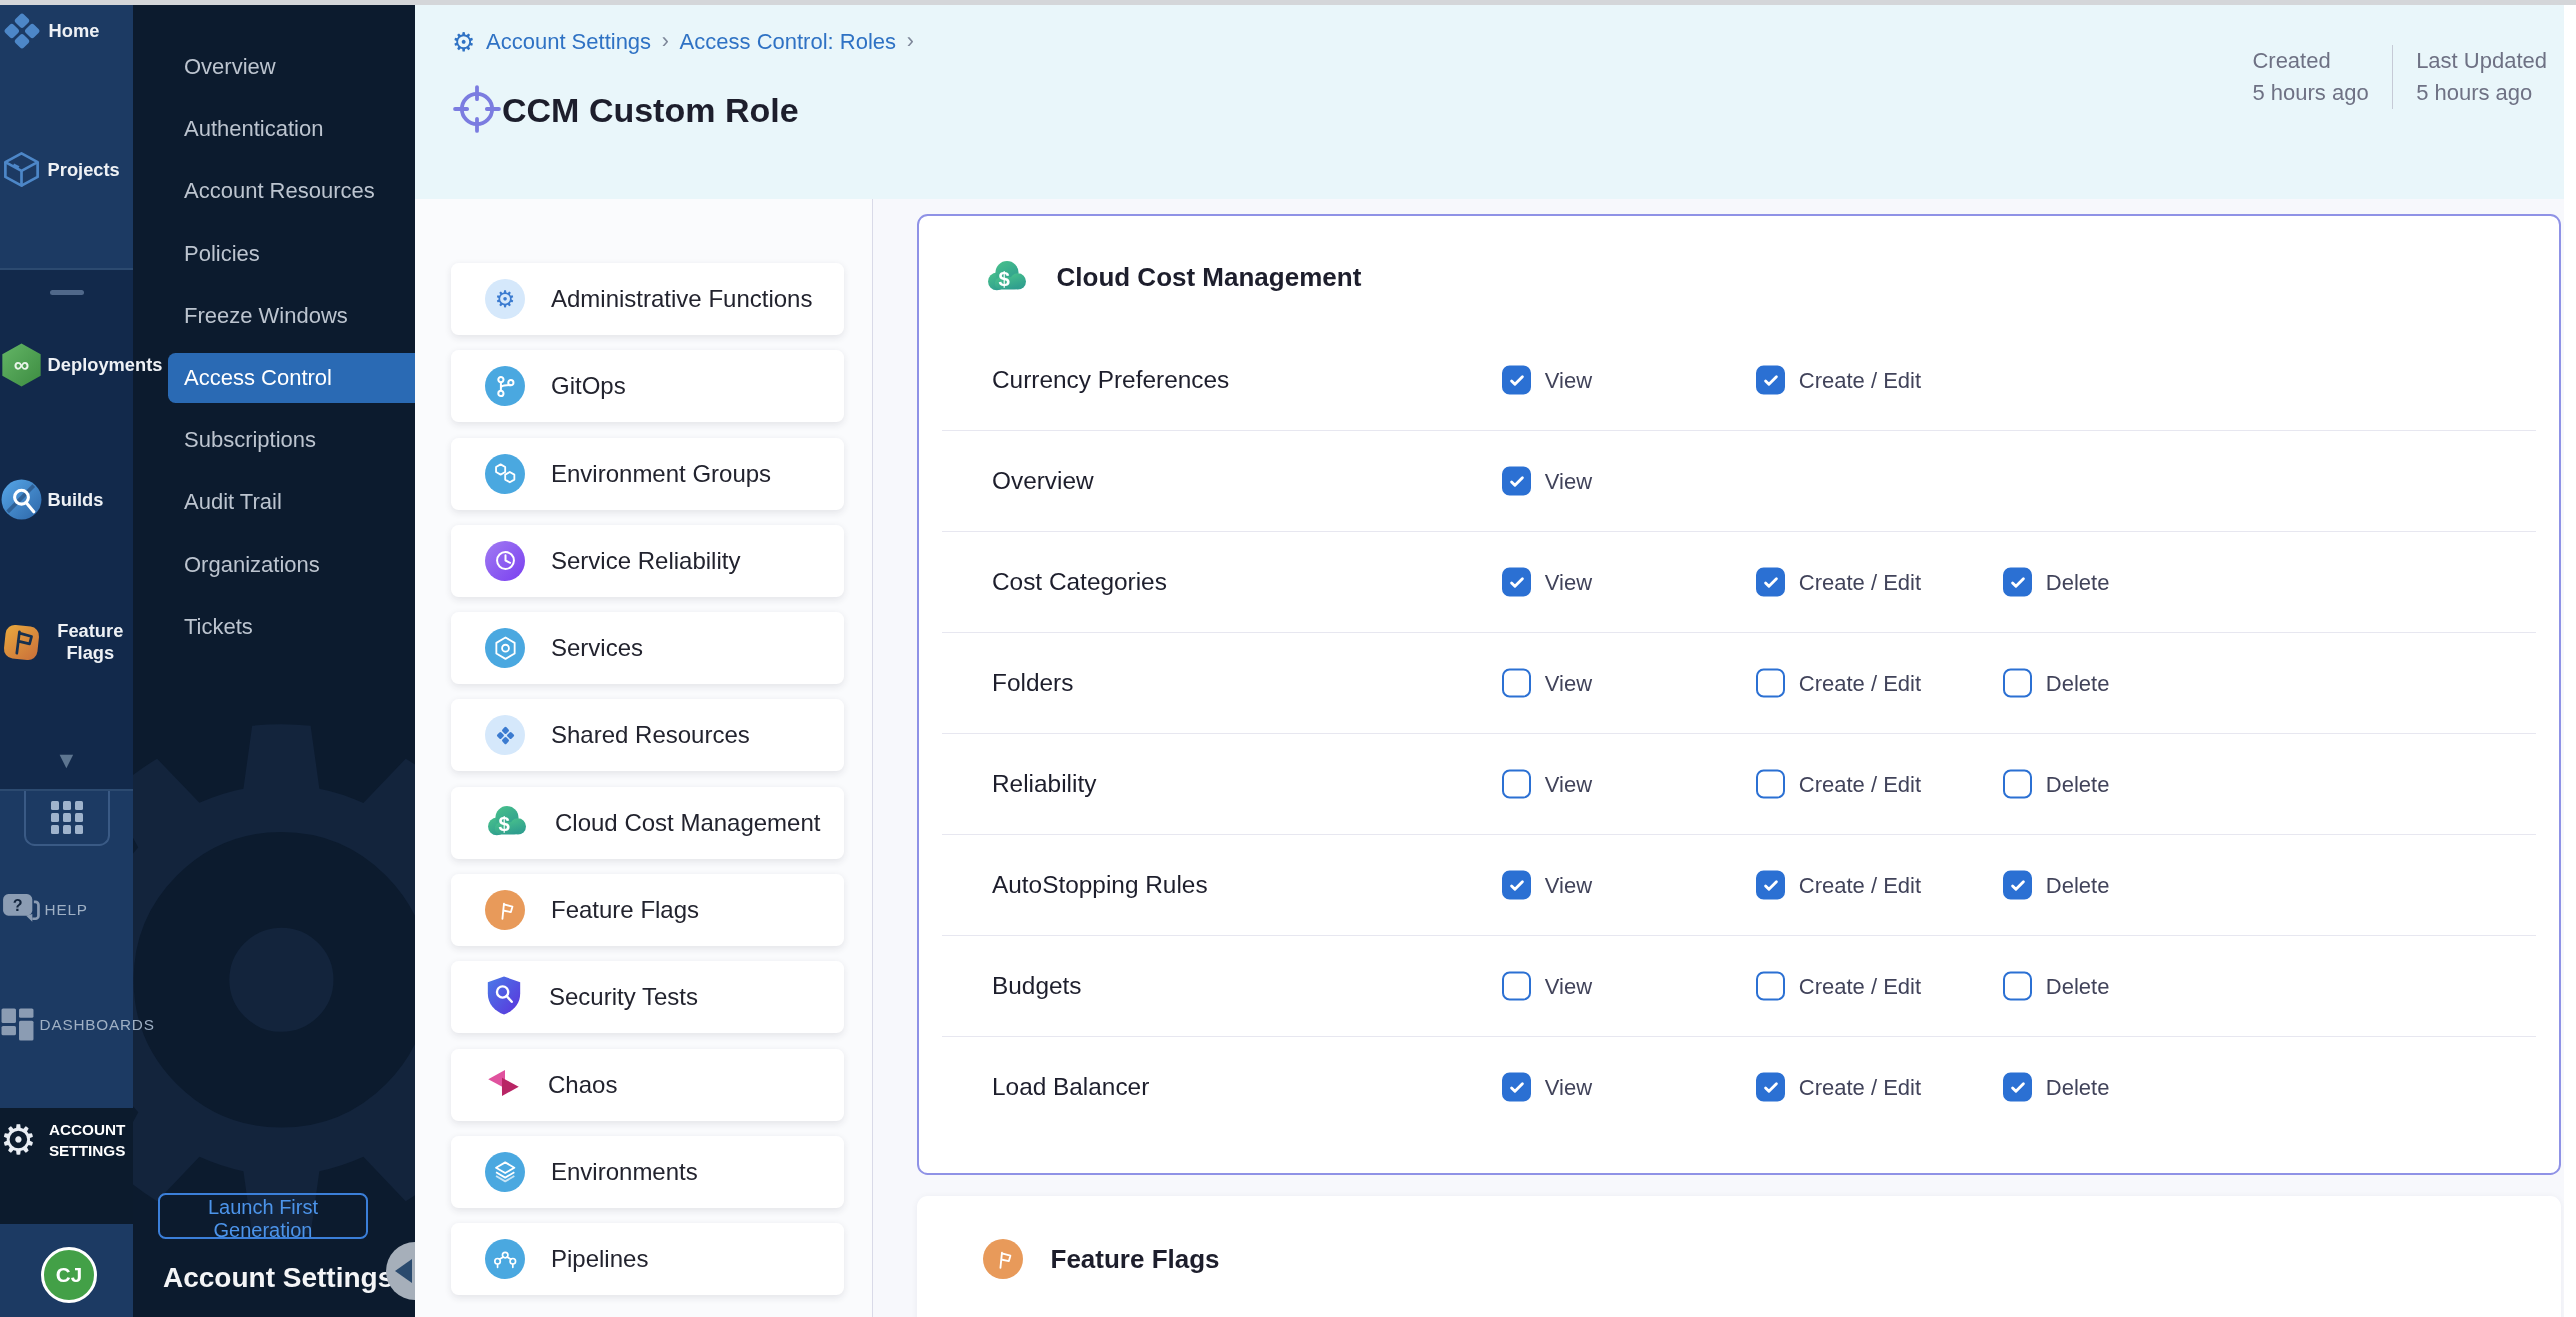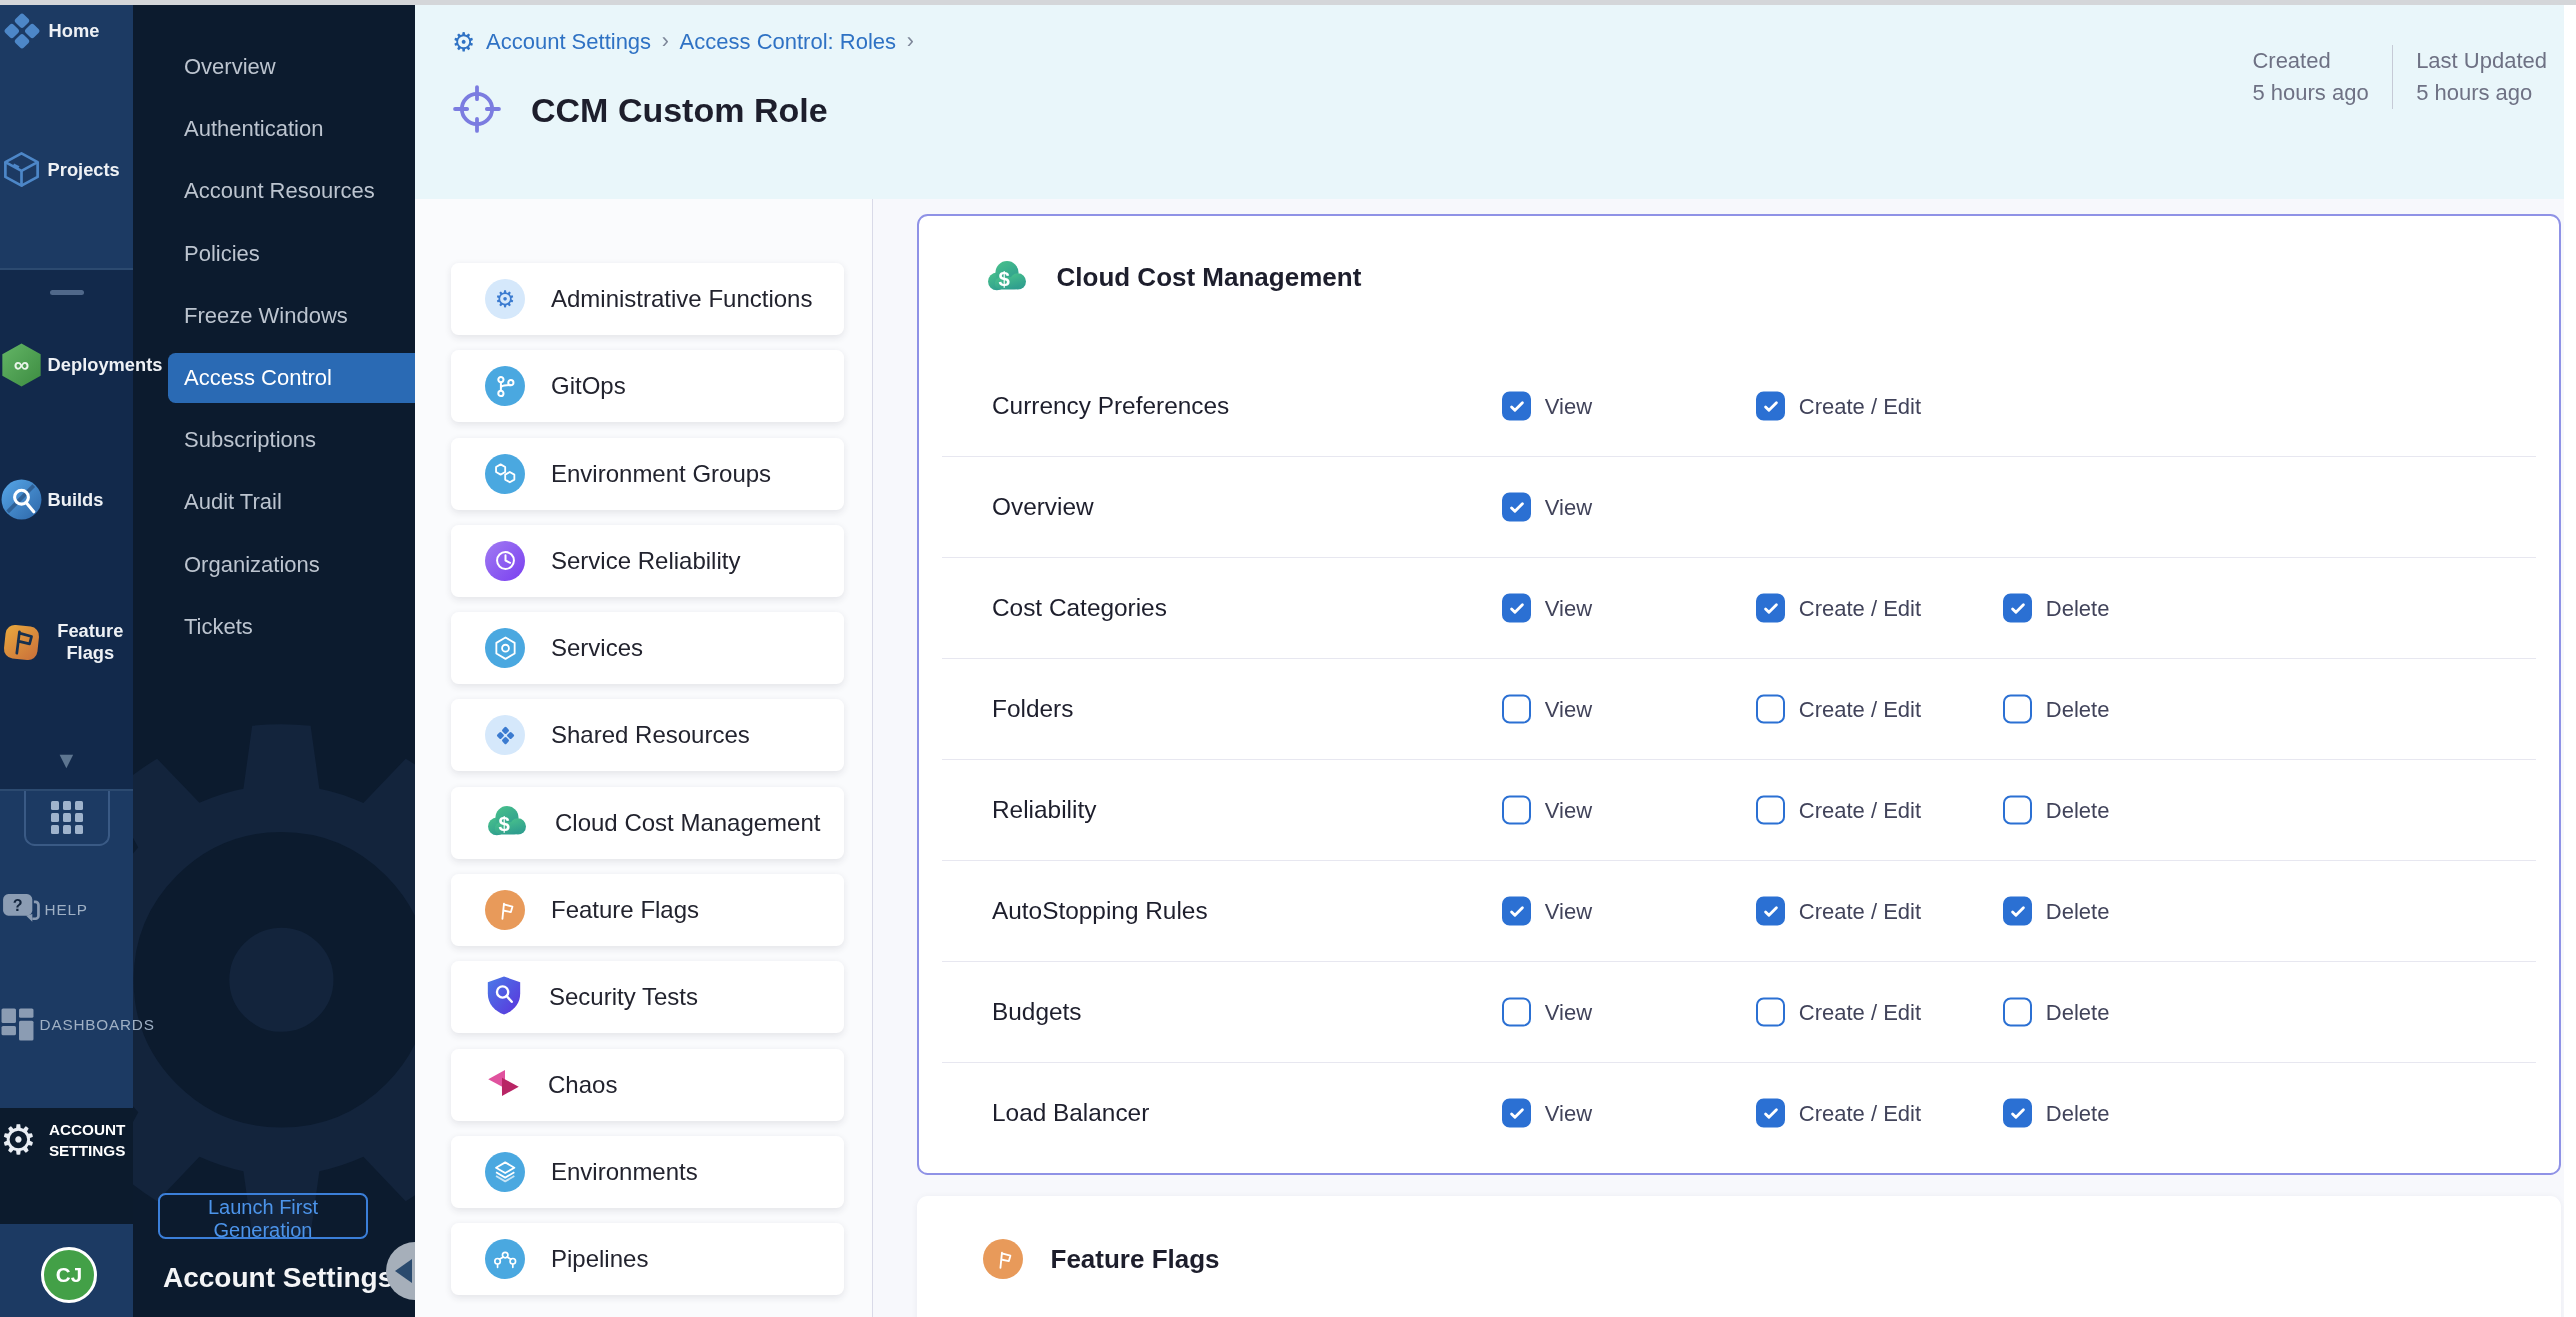--- a/index.html
+++ b/index.html
@@ -42,42 +42,42 @@
   .s2-footer{position:absolute;left:30px;top:1262px;font-size:28px;font-weight:700;color:#f4f5f7;}
   .collapse-tab{position:absolute;left:253px;top:1242px;width:58px;height:58px;border-radius:50%;background:#a6afba;cursor:pointer;}
   .collapse-arrow{position:absolute;left:9.2px;top:17px;width:0;height:0;border-top:12.2px solid transparent;
                   border-bottom:12.2px solid transparent;border-right:17px solid #2a4a6e;}
 
   
   .header{position:absolute;left:415px;top:4.6px;width:2161px;height:194px;background:#e9f6fa;}
   .breadcrumb{position:absolute;left:37px;top:24.4px;display:flex;align-items:center;gap:10.7px;}
   .crumb{font-size:22px;color:#2f72c4;text-decoration:none;cursor:pointer;}
   .crumb-sep{font-size:21.4px;color:#7e8799;}
-  .title-row{position:absolute;left:37px;top:79px;display:flex;align-items:center;gap:29px;}
+  .title-row{position:absolute;left:37px;top:79px;display:flex;align-items:center;}
   .page-title{font-size:34px;font-weight:700;color:#1d1e2c;}
   .meta{position:absolute;right:29px;top:40px;display:flex;gap:23px;}
   .meta-item{display:flex;flex-direction:column;}
   .meta-label,.meta-value{font-size:22px;color:#6e7184;line-height:32px;}
   .meta-sep{width:1.5px;background:#c6cad6;}
 
   
   .bodyarea{position:absolute;left:415px;top:199px;width:2161px;height:1119px;background:#f7f8fc;}
   .res-col{position:absolute;left:0;top:0;width:458px;height:1119px;background:#fafbfd;border-right:1.5px solid #d9dae8;
            box-sizing:border-box;padding-top:64px;overflow:hidden;}
   .res-card{width:393px;height:72px;margin:0 0 15.3px 36px;border-radius:7.6px;background:#fff;
             box-shadow:0 2.3px 7.6px rgba(40,41,61,.10);display:flex;align-items:center;gap:26px;
             padding-left:34px;box-sizing:border-box;cursor:pointer;}
   .res-label{font-size:24px;color:#22232e;}
   .circ{width:40px;height:40px;border-radius:50%;display:inline-flex;align-items:center;justify-content:center;flex:0 0 40px;}
 
   .panel-card{position:absolute;left:502px;top:15.3px;width:1644px;height:961px;background:#fff;
               border:2.3px solid #8f92e6;border-radius:10.7px;box-sizing:border-box;}
   .panel-header{position:absolute;left:0;top:0;height:122px;width:100%;display:flex;align-items:center;gap:27.5px;padding-left:66px;box-sizing:border-box;}
   .section-title{font-size:26px;font-weight:700;color:#1d1e2c;}
-  .perm-rows{position:absolute;left:0;top:140px;right:0;}
+  .perm-rows{position:absolute;left:0;top:114px;right:0;}
   .perm-row{position:relative;height:100px;margin:0 23px;border-bottom:1.5px solid #e7e7f0;}
   .perm-row:last-child{border-bottom:none;}
   .perm-label{position:absolute;left:50px;top:50%;transform:translateY(-50%);font-size:24.4px;color:#1d1e2c;}
   .perm-group{position:absolute;top:50%;transform:translateY(-50%);display:flex;align-items:center;gap:13.8px;}
   .col0{left:560px}.col1{left:814px}.col2{left:1061px}
   .checkbox{width:29px;height:29px;border-radius:7.6px;box-sizing:border-box;cursor:pointer;
             display:flex;align-items:center;justify-content:center;border:2.3px solid #2b70d3;background:#fff;}
   .checkbox.checked{background:#2b70d3;border-color:#2b70d3;}
   .perm-name{font-size:22px;color:#41435a;}
 

